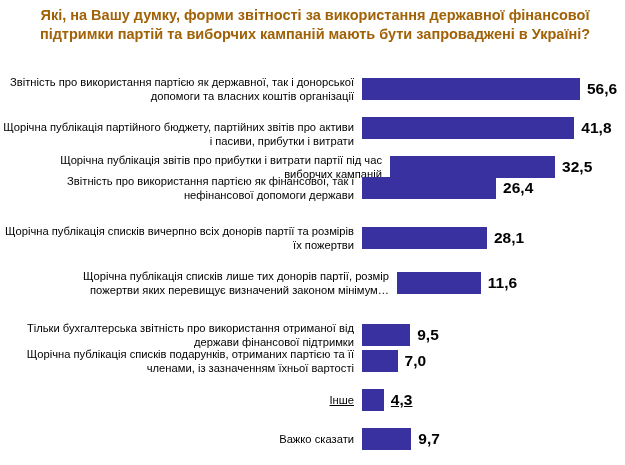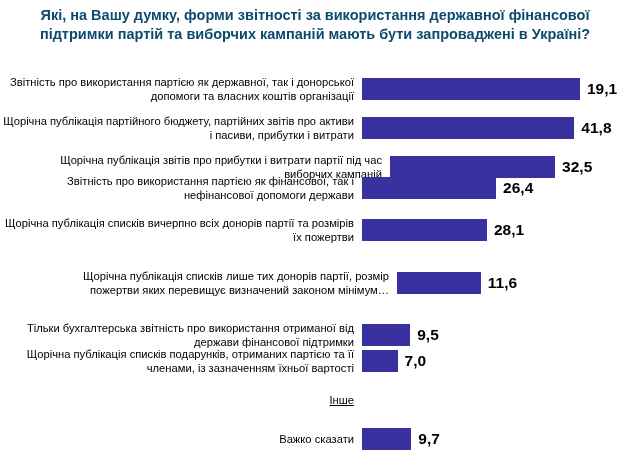--- a/index.html
+++ b/index.html
@@ -22,21 +22,21 @@
   }
   .chart-title {
     position: absolute;
     top: 6px;
     left: 26px;
     width: 578px;
     text-align: center;
     font-size: 14.5px;
     font-weight: bold;
     line-height: 1.32;
-    color: #0c4a6e;
+    color: #a16207;
   }
   .plot {
     position: absolute;
     top: 70px;
     left: 0;
     width: 625px;
     height: 388px;
   }
   .row {
     position: absolute;
@@ -78,45 +78,45 @@
 
 <div id="chart-root">
 
   <div class="chart-title">Які, на Вашу думку, форми звітності за використання державної фінансової підтримки партій та виборчих кампаній мають бути запроваджені в Україні?</div>
 
   <div class="plot">
       <div class="row" style="top: 0px; height: 38.8px; justify-content: center;">
         <div class="row-label">Звітність про використання партією як державної, так і донорської допомоги та власних коштів організації</div>
         <div class="bar-wrap">
           <div class="bar" style="width: 217.932px; background: rgb(58, 49, 160);"></div>
-          <div class="bar-value">19,1</div>
+          <div class="bar-value">56,6</div>
         </div>
       </div>
-      <div class="row" style="top: 38.8px; height: 38.8px;">
+      <div class="row" style="top: 38.8px; height: 38.8px; align-items: flex-end;">
         <div class="row-label">Щорічна публікація партійного бюджету, партійних звітів про активи і пасиви, прибутки і витрати</div>
         <div class="bar-wrap">
           <div class="bar" style="width: 212.344px; background: rgb(58, 49, 160);"></div>
           <div class="bar-value">41,8</div>
         </div>
       </div>
       <div class="row" style="top: 77.6px; height: 38.8px; padding-left: 28px;">
         <div class="row-label">Щорічна публікація звітів про прибутки і витрати партії під час виборчих кампаній</div>
         <div class="bar-wrap">
           <div class="bar" style="width: 165.1px; background: rgb(58, 49, 160);"></div>
           <div class="bar-value">32,5</div>
         </div>
       </div>
       <div class="row" style="top: 99px; height: 38.8px;">
         <div class="row-label">Звітність про використання партією як фінансової, так і нефінансової допомоги держави</div>
         <div class="bar-wrap">
           <div class="bar" style="width: 134.112px; background: rgb(58, 49, 160);"></div>
           <div class="bar-value">26,4</div>
         </div>
       </div>
-      <div class="row" style="top: 141px; height: 38.8px;">
+      <div class="row" style="top: 149px; height: 38.8px;">
         <div class="row-label">Щорічна публікація списків вичерпно всіх донорів партії та розмірів їх пожертви</div>
         <div class="bar-wrap">
           <div class="bar" style="width: 124.968px; background: rgb(58, 49, 160);"></div>
           <div class="bar-value">28,1</div>
         </div>
       </div>
       <div class="row" style="top: 194px; height: 38.8px; padding-left: 35px;">
         <div class="row-label">Щорічна публікація списків лише тих донорів партії, розмір пожертви яких перевищує визначений законом мінімум…</div>
         <div class="bar-wrap">
           <div class="bar" style="width: 83.82px; background: rgb(58, 49, 160);"></div>
@@ -132,20 +132,24 @@
       </div>
       <div class="row" style="top: 271.6px; height: 38.8px;">
         <div class="row-label">Щорічна публікація списків подарунків, отриманих партією та її членами, із зазначенням їхньої вартості</div>
         <div class="bar-wrap">
           <div class="bar" style="width: 35.56px; background: rgb(58, 49, 160);"></div>
           <div class="bar-value">7,0</div>
         </div>
       </div>
       <div class="row" style="top: 310.4px; height: 38.8px; text-decoration: underline;">
         <div class="row-label">Інше</div>
+        <div class="bar-wrap">
+          <div class="bar" style="width: 21.844px; background: rgb(58, 49, 160);"></div>
+          <div class="bar-value">4,3</div>
+        </div>
       </div>
       <div class="row" style="top: 349.2px; height: 38.8px;">
         <div class="row-label">Важко сказати</div>
         <div class="bar-wrap">
           <div class="bar" style="width: 49.276px; background: rgb(58, 49, 160);"></div>
           <div class="bar-value">9,7</div>
         </div>
       </div>
     </div>
 

